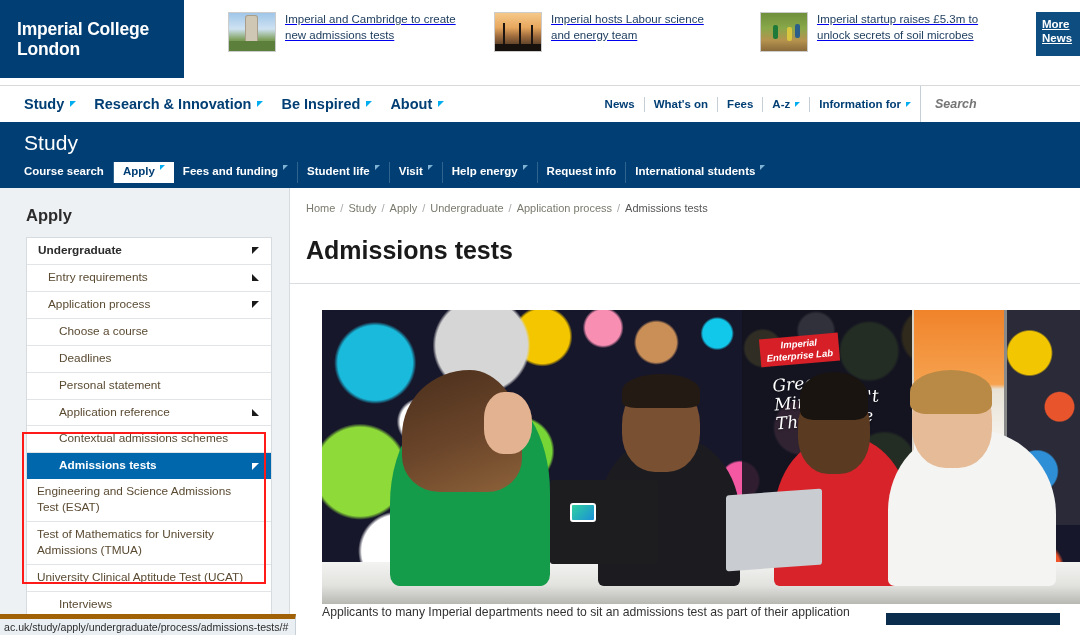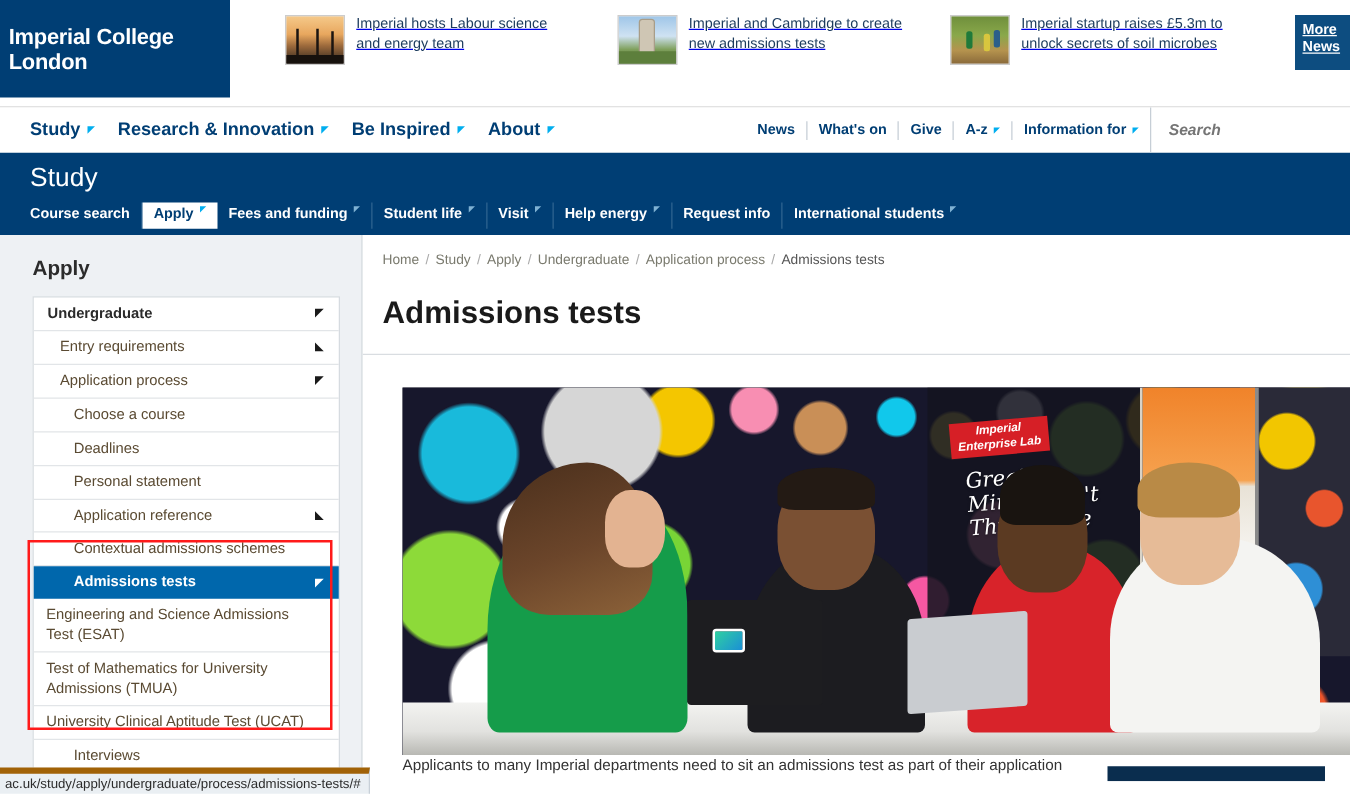--- a/index.html
+++ b/index.html
@@ -20,21 +20,21 @@
     display: flex;
     align-items: flex-start;
   }
   .logo-block {
     width: 184px;
     height: 78px;
     background: #003e74;
     color: #ffffff;
     display: flex;
     align-items: center;
-    padding-left: 7px;
+    padding-left: 17px;
     flex: 0 0 184px;
   }
   .logo-text {
     font-size: 17.5px;
     font-weight: bold;
     line-height: 1.16;
     letter-spacing: -0.2px;
   }
   .news-items {
     display: flex;
@@ -513,26 +513,26 @@
 <div class="news-bar">
   <div class="logo-block">
     <div class="logo-text">
       <div>Imperial College</div>
       <div>London</div>
     </div>
   </div>
 
   <div class="news-items">
     <a class="news-item" href="#">
+      <span class="news-thumb thumb-tower"></span>
+      <span class="news-title">Imperial and Cambridge to create new admissions tests</span>
+    </a>
+    <a class="news-item" href="#">
       <span class="news-thumb thumb-pylon"></span>
       <span class="news-title">Imperial hosts Labour science and energy team</span>
-    </a>
-    <a class="news-item" href="#">
-      <span class="news-thumb thumb-tower"></span>
-      <span class="news-title">Imperial and Cambridge to create new admissions tests</span>
     </a>
     <a class="news-item" href="#">
       <span class="news-thumb thumb-field"></span>
       <span class="news-title">Imperial startup raises £5.3m to unlock secrets of soil microbes</span>
     </a>
   </div>
 
   <a class="more-news" href="#">
     <span>More</span><br>
     <span>News</span>
@@ -560,21 +560,21 @@
   </div>
 
   <div class="main-nav-right">
     <a class="nav-util" href="#">
       <span>News</span>
     </a>
     <a class="nav-util" href="#">
       <span>What's on</span>
     </a>
     <a class="nav-util" href="#">
-      <span>Give</span>
+      <span>Fees</span>
     </a>
     <a class="nav-util" href="#">
       <span>A-z</span>
       <span class="tri-cyan-sm"></span>
     </a>
     <a class="nav-util last" href="#">
       <span>Information for</span>
       <span class="tri-cyan-sm"></span>
     </a>
     <div class="search-zone">

